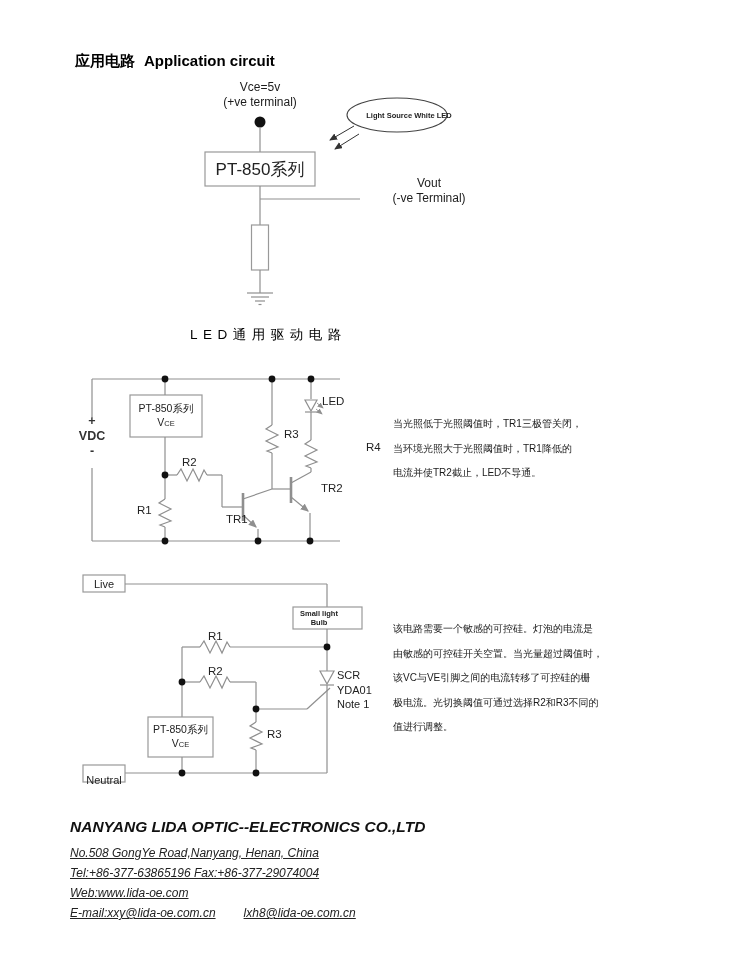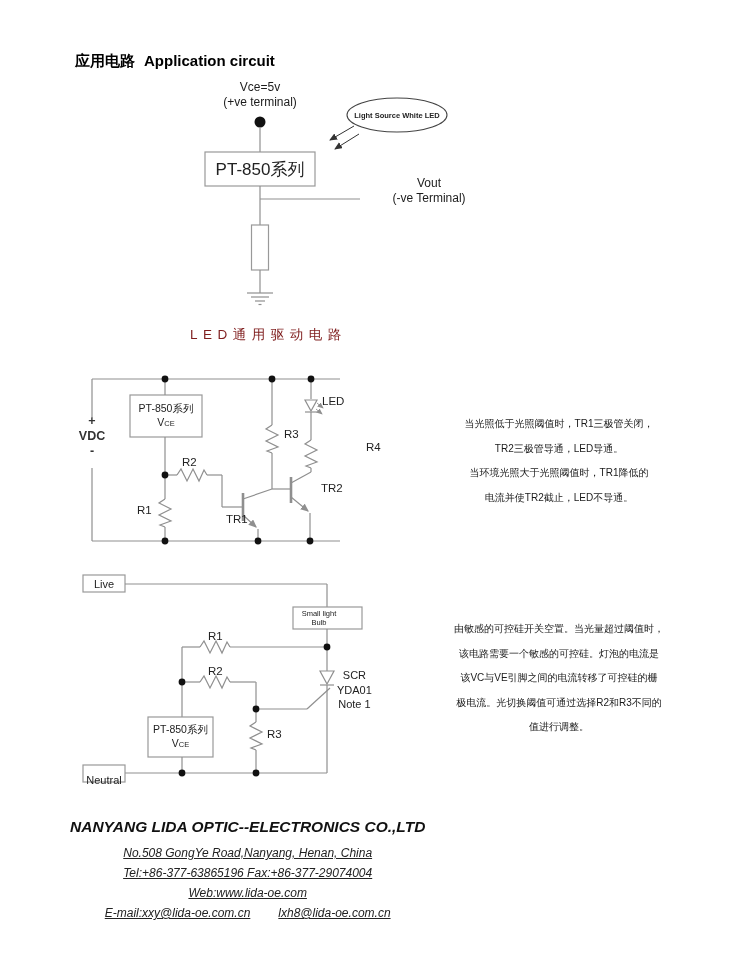--- a/index.html
+++ b/index.html
@@ -3,44 +3,44 @@
 <meta charset="utf-8">
 <style>
   :root{
     --wire:#8f8f8f; --ink:#1c1c1c; --dot:#111;
   }
   html,body{margin:0;padding:0;background:#fff;}
   .page{
     position:relative;width:750px;height:970px;background:#ffffff;overflow:hidden;
     font-family:"Liberation Sans","DejaVu Sans",sans-serif;color:var(--ink);
   }
-  .abs{position:absolute;text-align:center;}
+  .abs{position:absolute;}
   svg.circuits{position:absolute;left:0;top:0;pointer-events:none;}
   .page-title{left:75px;top:52px;font-size:15px;font-weight:bold;color:#000;}
   .page-title .en{margin-left:9px;}
   .center{text-align:center;}
   .vcc{left:178px;top:80px;width:164px;font-size:12px;line-height:15px;}
-  .bubble-label{left:349px;top:99px;width:96px;height:32px;display:flex;align-items:center;justify-content:center;font-size:7.5px;font-weight:bold;color:#222;text-align:center;}
+  .bubble-label{left:349px;top:99px;width:96px;height:32px;display:flex;align-items:center;justify-content:center;font-size:7.5px;font-weight:bold;color:#222;text-align:center;padding-left:12px;}
   .sensor-big{left:205px;top:152px;width:110px;height:34px;display:flex;align-items:center;justify-content:center;font-size:17px;color:#222;}
   .vout{left:383px;top:176px;width:92px;font-size:12px;line-height:15px;}
   .rss{left:280px;top:222px;font-size:11.5px;line-height:19px;color:#222;}
-  .section-title{left:190px;top:326px;font-size:13.5px;letter-spacing:5.5px;color:#7f1d1d;}
+  .section-title{left:190px;top:326px;font-size:13.5px;letter-spacing:5.5px;color:#000000;}
   .vdc{left:74px;top:414px;width:36px;text-align:center;font-size:12.5px;line-height:15px;font-weight:bold;color:#333;}
   .cbox{display:flex;flex-direction:column;align-items:center;justify-content:center;font-size:10.5px;color:#222;line-height:14px;}
   .cbox .sub{font-size:7.5px;}
   .box1{left:130px;top:395px;width:72px;height:42px;}
   .box2{left:148px;top:717px;width:65px;height:40px;}
   .clabel{font-size:11.5px;color:#222;}
   .desc{width:332px;font-size:10px;line-height:24.5px;color:#1a1a1a;}
   .desc1{left:393px;top:412px;}
   .desc2{left:393px;top:617px;}
   .termbox{display:flex;align-items:center;justify-content:center;font-size:11px;color:#222;}
   .live{left:83px;top:575px;width:42px;height:17px;}
   .neutral{left:83px;top:765px;width:42px;height:30px;}
-  .bulb{left:293px;top:607px;width:52px;height:22px;flex-direction:column;font-size:7.5px;line-height:9px;font-weight:normal;}
+  .bulb{left:293px;top:607px;width:52px;height:22px;flex-direction:column;font-size:7.5px;line-height:9px;font-weight:bold;}
   .scrlbl{left:337px;top:668px;font-size:11px;line-height:14.5px;color:#222;}
   .footer{left:70px;top:818px;font-style:italic;color:#222;}
   .footer .company{font-size:15.5px;font-weight:bold;color:#111;margin-bottom:10px;}
   .footer .line{font-size:12px;margin-top:6px;text-decoration:underline;}
   .footer .email2{margin-left:28px;}
 </style>
 </head>
 <body>
 
 <div class="page">
@@ -211,21 +211,20 @@
   </div>
   <div class="abs clabel" style="left:137px;top:504px;">R1</div>
   <div class="abs clabel" style="left:182px;top:456px;">R2</div>
   <div class="abs clabel" style="left:284px;top:428px;">R3</div>
   <div class="abs clabel" style="left:322px;top:441px;padding-left:44px;">R4</div>
   <div class="abs clabel" style="left:226px;top:513px;">TR1</div>
   <div class="abs clabel" style="left:321px;top:482px;">TR2</div>
   <div class="abs clabel" style="left:322px;top:395px;">LED</div>
   <div class="abs desc desc1">
     <div>当光照低于光照阈值时，TR1三极管关闭，</div>
-    <div>TR2三极管导通，LED导通。</div>
     <div>当环境光照大于光照阈值时，TR1降低的</div>
     <div>电流并使TR2截止，LED不导通。</div>
   </div>
 
   <div class="abs termbox live">Live</div>
   <div class="abs termbox bulb">
     <div>Small light</div>
     <div>Bulb</div>
   </div>
   <div class="abs clabel" style="left:208px;top:630px;">R1</div>
@@ -235,22 +234,22 @@
     <div>SCR</div>
     <div>YDA01</div>
     <div>Note 1</div>
   </div>
   <div class="abs cbox box2">
     <div>PT-850系列</div>
     <div><span>V</span><span class="sub">CE</span></div>
   </div>
   <div class="abs termbox neutral">Neutral</div>
   <div class="abs desc desc2">
+    <div>该电路需要一个敏感的可控硅。灯泡的电流是</div>
     <div>由敏感的可控硅开关空置。当光量超过阈值时，</div>
-    <div>该电路需要一个敏感的可控硅。灯泡的电流是</div>
     <div>该VC与VE引脚之间的电流转移了可控硅的栅</div>
     <div>极电流。光切换阈值可通过选择R2和R3不同的</div>
     <div>值进行调整。</div>
   </div>
 
   <div class="abs footer">
     <div class="company">NANYANG LIDA OPTIC--ELECTRONICS CO.,LTD</div>
     <div class="line">No.508 GongYe Road,Nanyang, Henan, China</div>
     <div class="line">Tel:+86-377-63865196 Fax:+86-377-29074004</div>
     <div class="line">Web:www.lida-oe.com</div>

